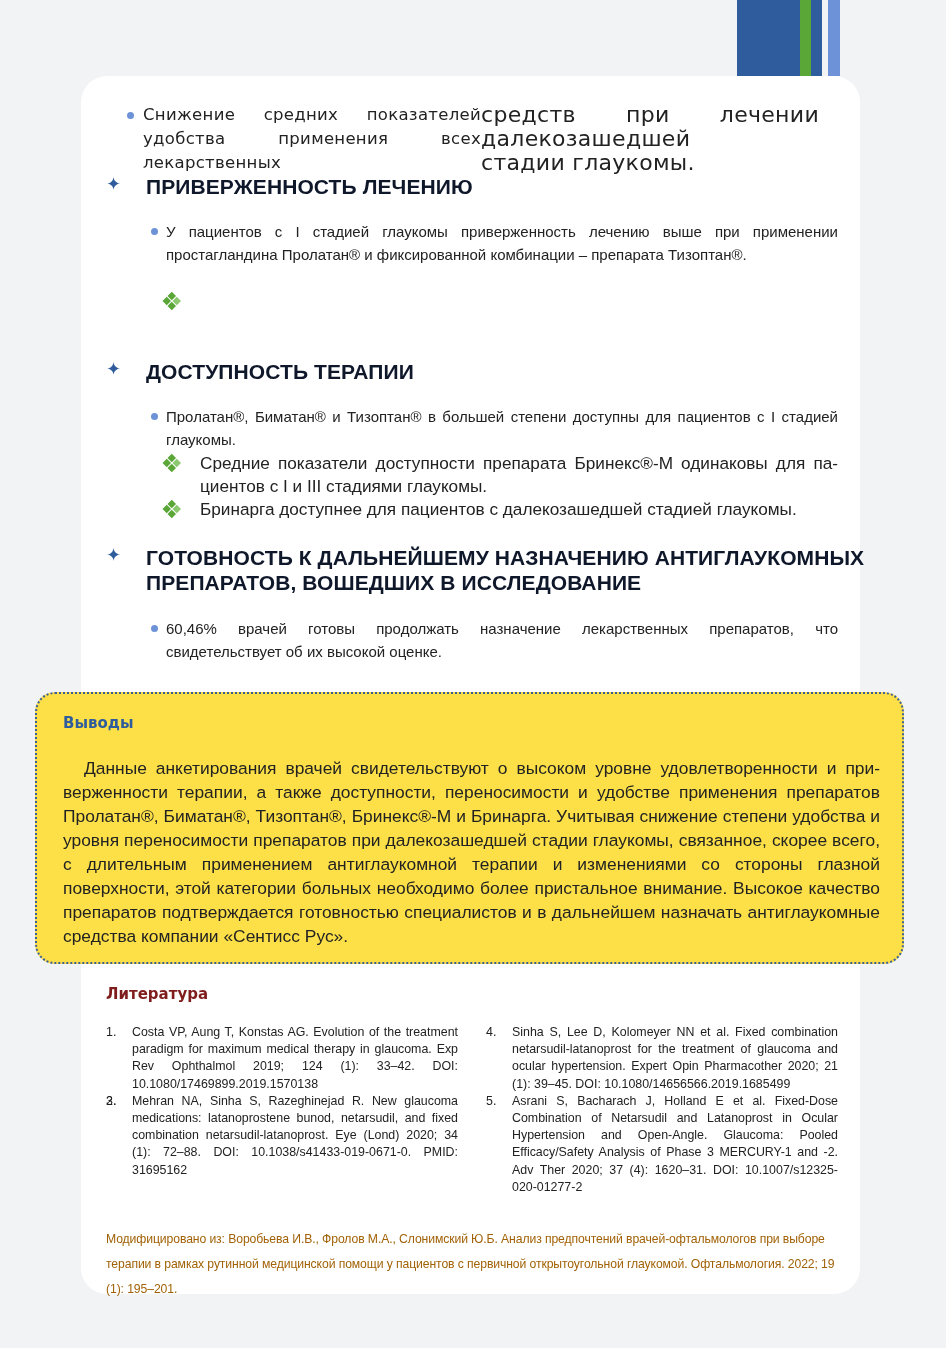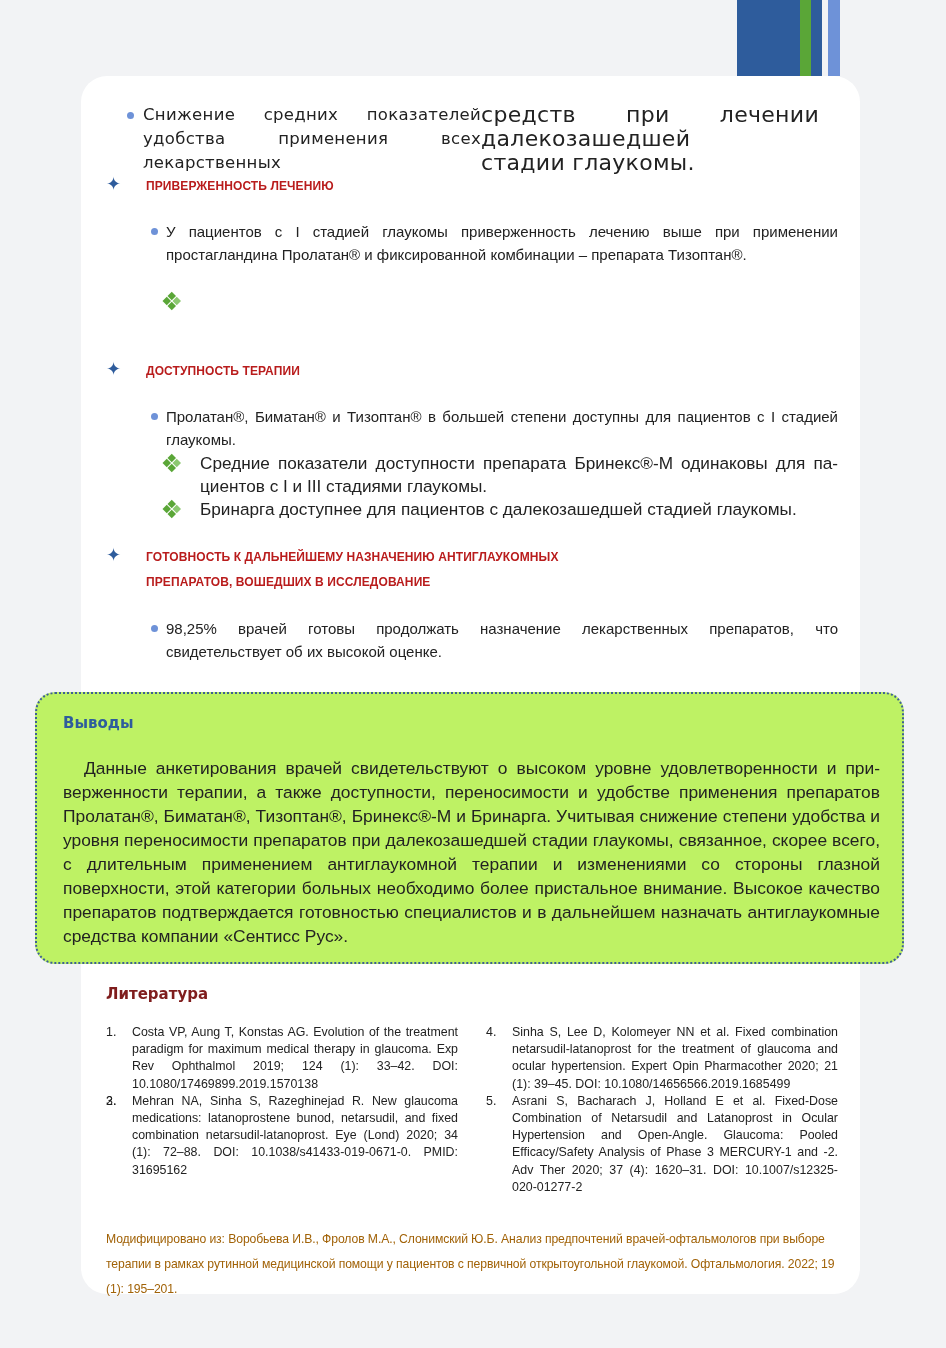--- a/index.html
+++ b/index.html
@@ -16,33 +16,33 @@
 
   .intro-cols { position: absolute; left: 106px; top: 103px; width: 732px; display: flex; justify-content: center; }
   .intro-left { width: 356px; position: relative; padding-left: 18px; font-size: 16.5px; line-height: 24px; text-align: justify; text-align-last: justify; letter-spacing: 0.3px; }
   .intro-right { width: 338px; font-size: 22px; line-height: 24px; letter-spacing: 0.3px; }
   .intro-right .l1 { text-align: justify; text-align-last: justify; }
 
   .dot { position: absolute; left: 2px; top: 9px; width: 7px; height: 7px; border-radius: 50%; background: #6e92d8; }
 
   .section-head { position: absolute; left: 106px; display: flex; }
   .star { width: 20px; height: 20px; color: #2e5c9c; font-size: 18px; line-height: 20px; }
-  .section-title { position: absolute; left: 40px; top: 0; color: #b91c1c; font-family: "Liberation Sans", sans-serif; font-weight: bold; font-size: 12px; line-height: 25px; white-space: nowrap; letter-spacing: 0.1px; }
+  .section-title { position: absolute; left: 40px; top: 0; color: #0f172a; font-family: "Liberation Sans", sans-serif; font-weight: bold; font-size: 21px; line-height: 25px; white-space: nowrap; letter-spacing: 0.1px; }
 
   .bullet { position: absolute; left: 148px; width: 690px; padding-left: 18px; font-family: "Liberation Sans", sans-serif; font-size: 15px; line-height: 23px; text-align: justify; }
   .bullet .dot { left: 3px; top: 8px; }
   .sub { position: absolute; left: 164px; width: 674px; padding-left: 36px; font-family: "Liberation Sans", sans-serif; font-size: 17.2px; line-height: 23px; text-align: justify; }
   .diamond { position: absolute; left: 0; top: 3px; width: 16px; height: 16px; }
   .diamond span { position: absolute; width: 5.5px; height: 5.5px; background: #5aa637; transform: rotate(45deg); }
   .diamond span:nth-child(1) { left: 5px; top: 0; }
   .diamond span:nth-child(2) { left: 0; top: 5px; }
   .diamond span:nth-child(3) { left: 10px; top: 5px; background: #8cc870; }
   .diamond span:nth-child(4) { left: 5px; top: 10px; }
 
-  .conclusions { position: absolute; left: 35px; top: 692px; width: 869px; height: 272px; background: #bef264; border: 2px dotted #3d5f95; border-radius: 20px; }
+  .conclusions { position: absolute; left: 35px; top: 692px; width: 869px; height: 272px; background: #fde047; border: 2px dotted #3d5f95; border-radius: 20px; }
   .conc-title { position: absolute; left: 26px; top: 20px; color: #2e5c9c; font-weight: bold; font-size: 15px; }
   .conc-text { position: absolute; left: 26px; top: 62px; width: 817px; font-family: "Liberation Sans", sans-serif; font-size: 17.4px; line-height: 24px; text-align: justify; text-indent: 21px; }
 
   .lit-title { position: absolute; left: 106px; top: 985px; color: #7f1d1d; font-weight: bold; font-size: 15px; }
   .refs { position: absolute; top: 1024px; width: 352px; font-family: "Liberation Sans", sans-serif; font-size: 12.4px; line-height: 17.2px; color: #222; }
   .refs-left { left: 106px; }
   .refs-right { left: 486px; }
   .ref { position: relative; padding-left: 26px; text-align: justify; }
   .ref-num { position: absolute; left: 0; top: 0; }
 
@@ -115,21 +115,21 @@
 
 <div class="section-head" style="top:545px;">
   <span class="star">✦</span>
   <span class="section-title">
     <span style="display:block">ГОТОВНОСТЬ К ДАЛЬНЕЙШЕМУ НАЗНАЧЕНИЮ АНТИГЛАУКОМНЫХ</span>
     <span style="display:block">ПРЕПАРАТОВ, ВОШЕДШИХ В ИССЛЕДОВАНИЕ</span>
   </span>
 </div>
 <div class="bullet" style="top:617px;">
   <span class="dot"></span>
-  <span>98,25% врачей готовы продолжать назначение лекарственных препаратов, что свидетельствует об их высокой оценке.</span>
+  <span>60,46% врачей готовы продолжать назначение лекарственных препаратов, что свидетельствует об их высокой оценке.</span>
 </div>
 
 <div class="conclusions">
   <div class="conc-title">Выводы</div>
   <div class="conc-text">Данные анкетирования врачей свидетельствуют о высоком уровне удовлетворенности и при­верженности терапии, а также доступности, переносимости и удобстве применения препаратов Пролатан®, Биматан®, Тизоптан®, Бринекс®-М и Бринарга. Учитывая снижение степени удобства и уровня переносимости препаратов при далекозашедшей стадии глаукомы, связанное, скорее всего, с длительным применением антиглаукомной терапии и изменениями со стороны глазной поверхности, этой категории больных необходимо более пристальное внимание. Высокое каче­ство препаратов подтверждается готовностью специалистов и в дальнейшем назначать анти­глаукомные средства компании «Сентисс Рус».</div>
 </div>
 
 <div class="lit-title">Литература</div>
 
 <div class="refs refs-left">

